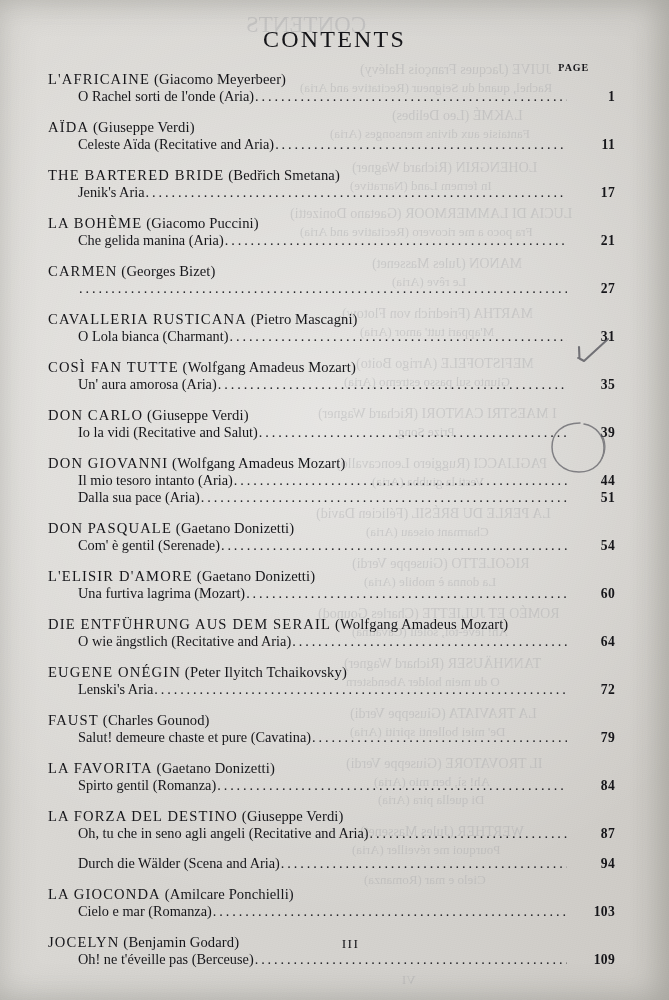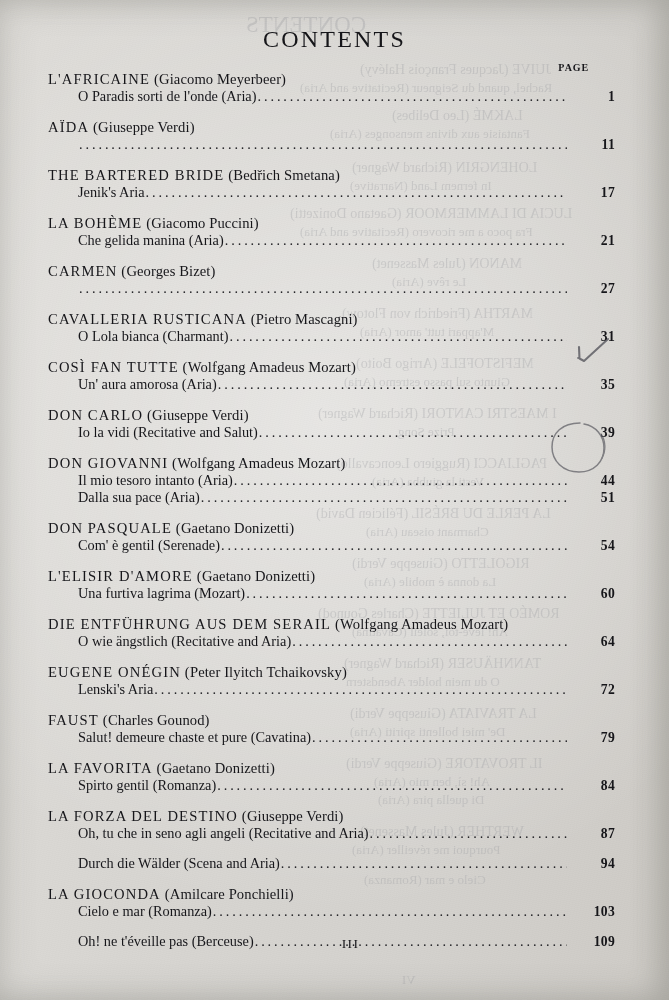--- a/index.html
+++ b/index.html
@@ -138,28 +138,29 @@
 <div id="content">
 
   <h1 id="contents-title">CONTENTS</h1>
 
   <div id="page-col-head">PAGE</div>
 
   <div id="entries">
       <div class="entry">
         <div class="entry-title"><span class="opera-name">L'AFRICAINE</span> <span class="paren">(<span class="composer">Giacomo Meyerbeer</span>)</span></div>
         <div class="aria-row">
-          <span class="aria-name">O Paradis sorti de l'onde (Aria)</span>
+          <span class="aria-name">O Rachel sorti de l'onde (Aria)</span>
           <span class="leader">.........................................................................................</span>
           <span class="pageno">1</span>
         </div>
       </div>
       <div class="entry">
         <div class="entry-title"><span class="opera-name">AÏDA</span> <span class="paren">(<span class="composer">Giuseppe Verdi</span>)</span></div>
         <div class="aria-row">
+          <span class="aria-name">Celeste Aïda (Recitative and Aria)</span>
           <span class="leader">.........................................................................................</span>
           <span class="pageno">11</span>
         </div>
       </div>
       <div class="entry">
         <div class="entry-title"><span class="opera-name">THE BARTERED BRIDE</span> <span class="paren">(<span class="composer">Bedřich Smetana</span>)</span></div>
         <div class="aria-row">
           <span class="aria-name">Jenik's Aria</span>
           <span class="leader">.........................................................................................</span>
           <span class="pageno">17</span>
@@ -282,20 +283,21 @@
       </div>
       <div class="entry">
         <div class="entry-title"><span class="opera-name">LA GIOCONDA</span> <span class="paren">(<span class="composer">Amilcare Ponchielli</span>)</span></div>
         <div class="aria-row">
           <span class="aria-name">Cielo e mar (Romanza)</span>
           <span class="leader">.........................................................................................</span>
           <span class="pageno">103</span>
         </div>
       </div>
       <div class="entry">
+        <div class="entry-title"><span class="opera-name">JOCELYN</span> <span class="paren">(<span class="composer">Benjamin Godard</span>)</span></div>
         <div class="aria-row">
           <span class="aria-name">Oh! ne t'éveille pas (Berceuse)</span>
           <span class="leader">.........................................................................................</span>
           <span class="pageno">109</span>
         </div>
       </div>
     </div>
 
   <div id="folio">III</div>
 

